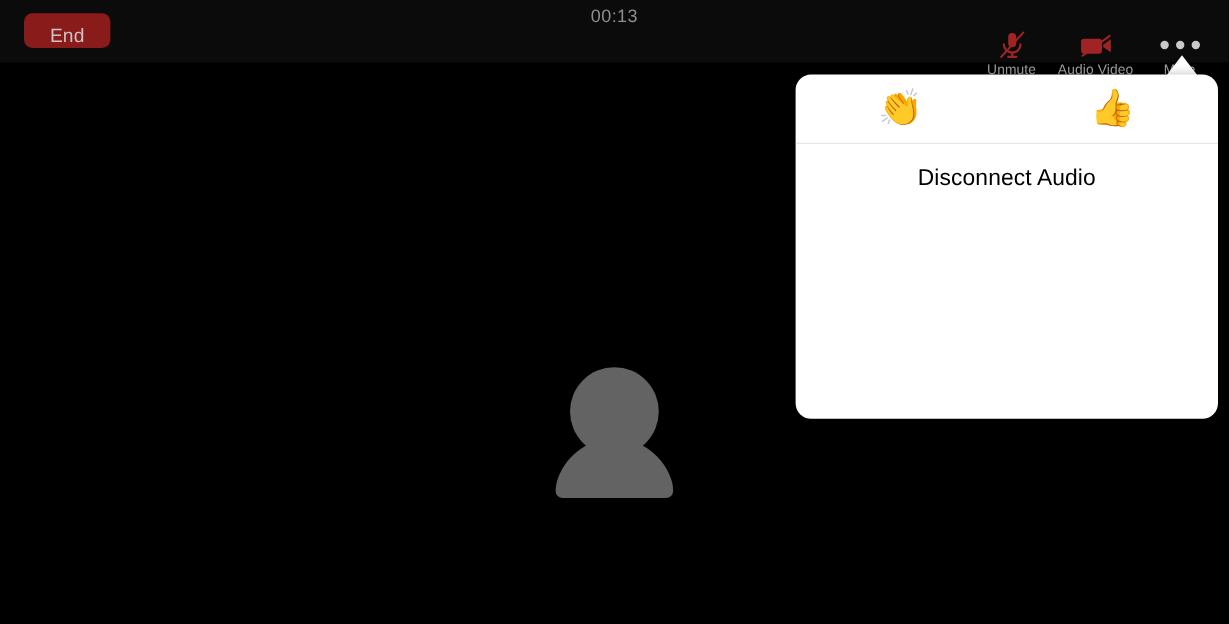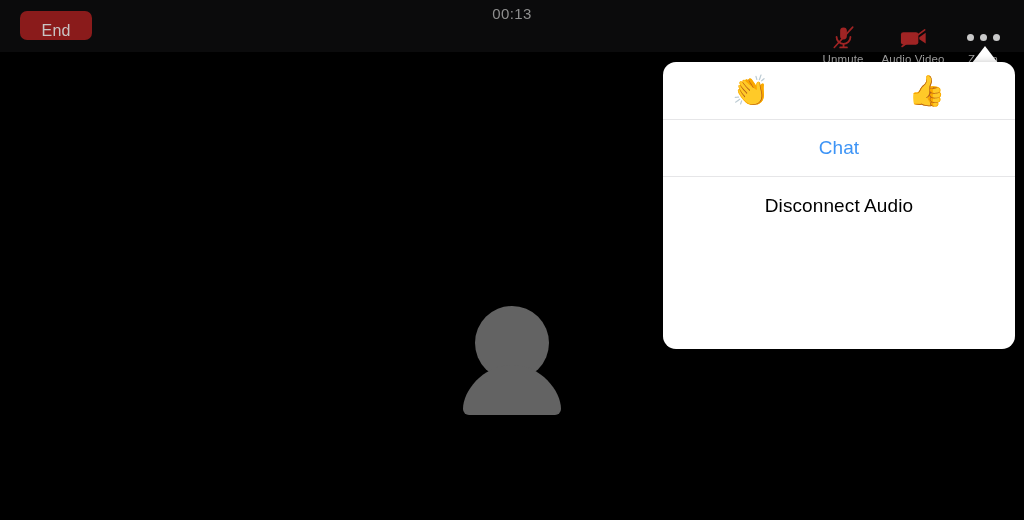--- a/index.html
+++ b/index.html
@@ -171,32 +171,31 @@
 
 
       <div class="tool-item">
         <div class="tool-icon">
           <div class="dots-wrap">
             <span class="dot"></span>
             <span class="dot"></span>
             <span class="dot"></span>
           </div>
         </div>
-        <div class="tool-label">Zoom</div>
+        <div class="tool-label">More</div>
       </div>
 
     </div>
   </div>
 
   <div class="popover-caret"></div>
   <div class="popover">
 
     <div class="reaction-row">
       <div class="reaction-cell">👏</div>
       <div class="reaction-cell">👍</div>
     </div>
 
-    <div class="menu-item menu-blue">Chat</div>
     <div class="menu-item menu-red">Disconnect Audio</div>
 
   </div>
 
 </div>
 
 </body></html>

